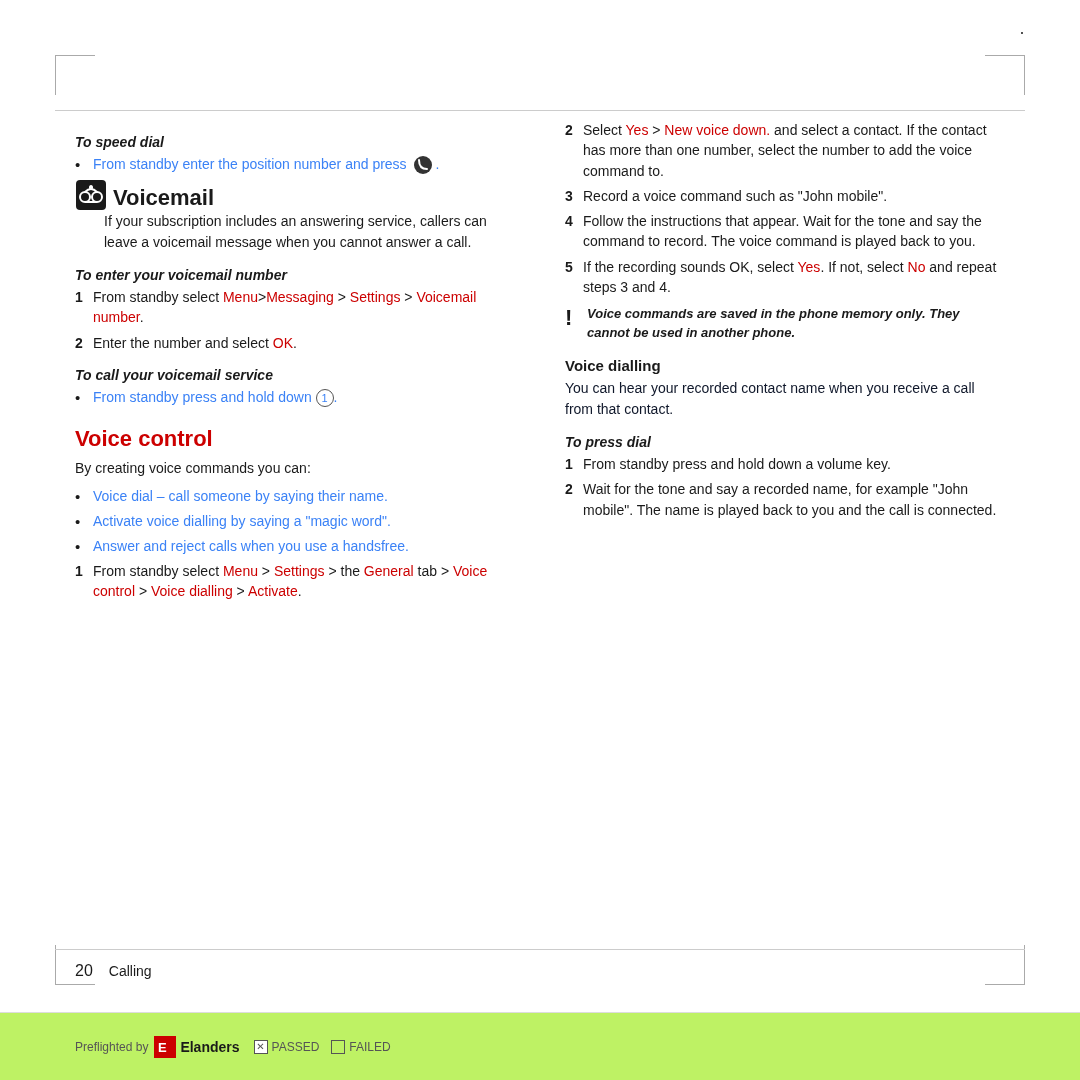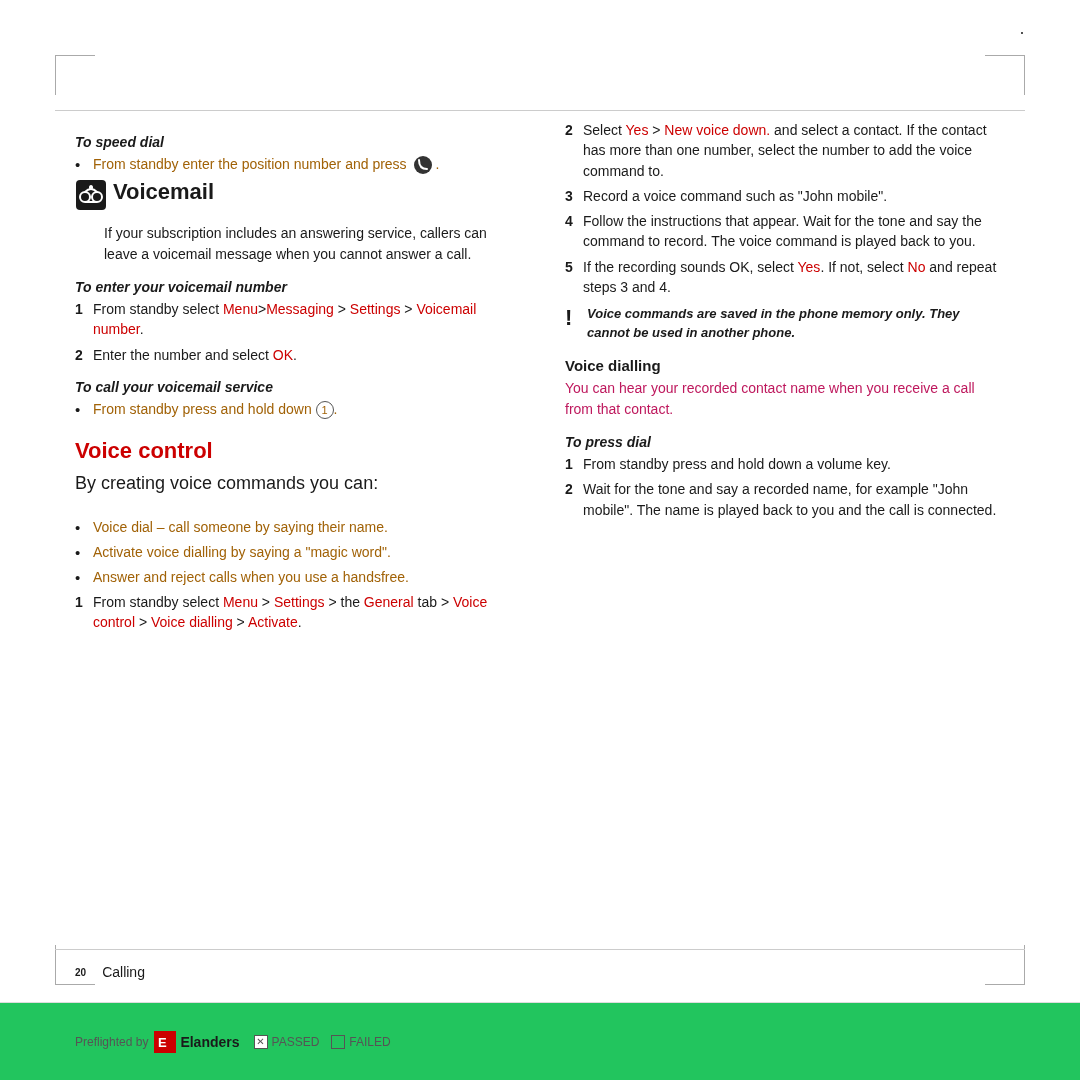--- a/index.html
+++ b/index.html
@@ -148,29 +148,29 @@
     }
     .bullet-dot {
       min-width: 14px;
       margin-right: 4px;
       font-size: 15px;
       line-height: 1.4;
     }
     .bullet-text {
       font-size: 14px;
       line-height: 1.45;
-      color: #a16207;
+      color: #3b82f6;
     }
 
     
     .voicemail-header {
       display: flex;
-      align-items: flex-start;
+      align-items: flex-end;
       margin-top: 4px;
-      margin-bottom: 12px;
+      margin-bottom: 0;
     }
     .voicemail-icon {
       width: 32px;
       height: 32px;
       margin-right: 6px;
       flex-shrink: 0;
     }
     .voicemail-title {
       font-size: 22px;
       font-weight: bold;
@@ -207,23 +207,23 @@
 
     
     .voice-control-title {
       font-size: 22px;
       font-weight: bold;
       color: #cc0000;
       margin-top: 18px;
       margin-bottom: 6px;
     }
     .voice-control-intro {
-      font-size: 18px;
+      font-size: 14px;
       line-height: 1.45;
-      margin-bottom: 21px;
+      margin-bottom: 8px;
     }
 
     
     .key-circle {
       display: inline-block;
       border: 1px solid #555;
       border-radius: 50%;
       width: 18px;
       height: 18px;
       text-align: center;
@@ -259,51 +259,51 @@
     .section-title-bold {
       font-size: 15px;
       font-weight: bold;
       color: #1a1a1a;
       margin-top: 14px;
       margin-bottom: 4px;
     }
     .body-text {
       font-size: 14px;
       line-height: 1.5;
-      color: #be185d;
+      color: #0f172a;
     }
 
     
     .footer {
       position: absolute;
       bottom: 100px;
       left: 75px;
       right: 75px;
       display: flex;
       align-items: center;
     }
     .page-num {
-      font-size: 10px;
-      font-weight: bold;
+      font-size: 16px;
+      font-weight: normal;
       color: #1a1a1a;
       margin-right: 16px;
     }
     .page-label {
       font-size: 14px;
       color: #1a1a1a;
     }
 
     
     .bottom-bar {
       position: absolute;
       bottom: 0;
       left: 0;
       right: 0;
-      height: 78px;
-      background: #22c55e;
+      height: 68px;
+      background: #bef264;
       display: flex;
       align-items: center;
       padding-left: 75px;
       border-top: 1px solid #ddd;
     }
     .preflight-text {
       font-size: 12px;
       color: #555;
       margin-right: 6px;
     }

